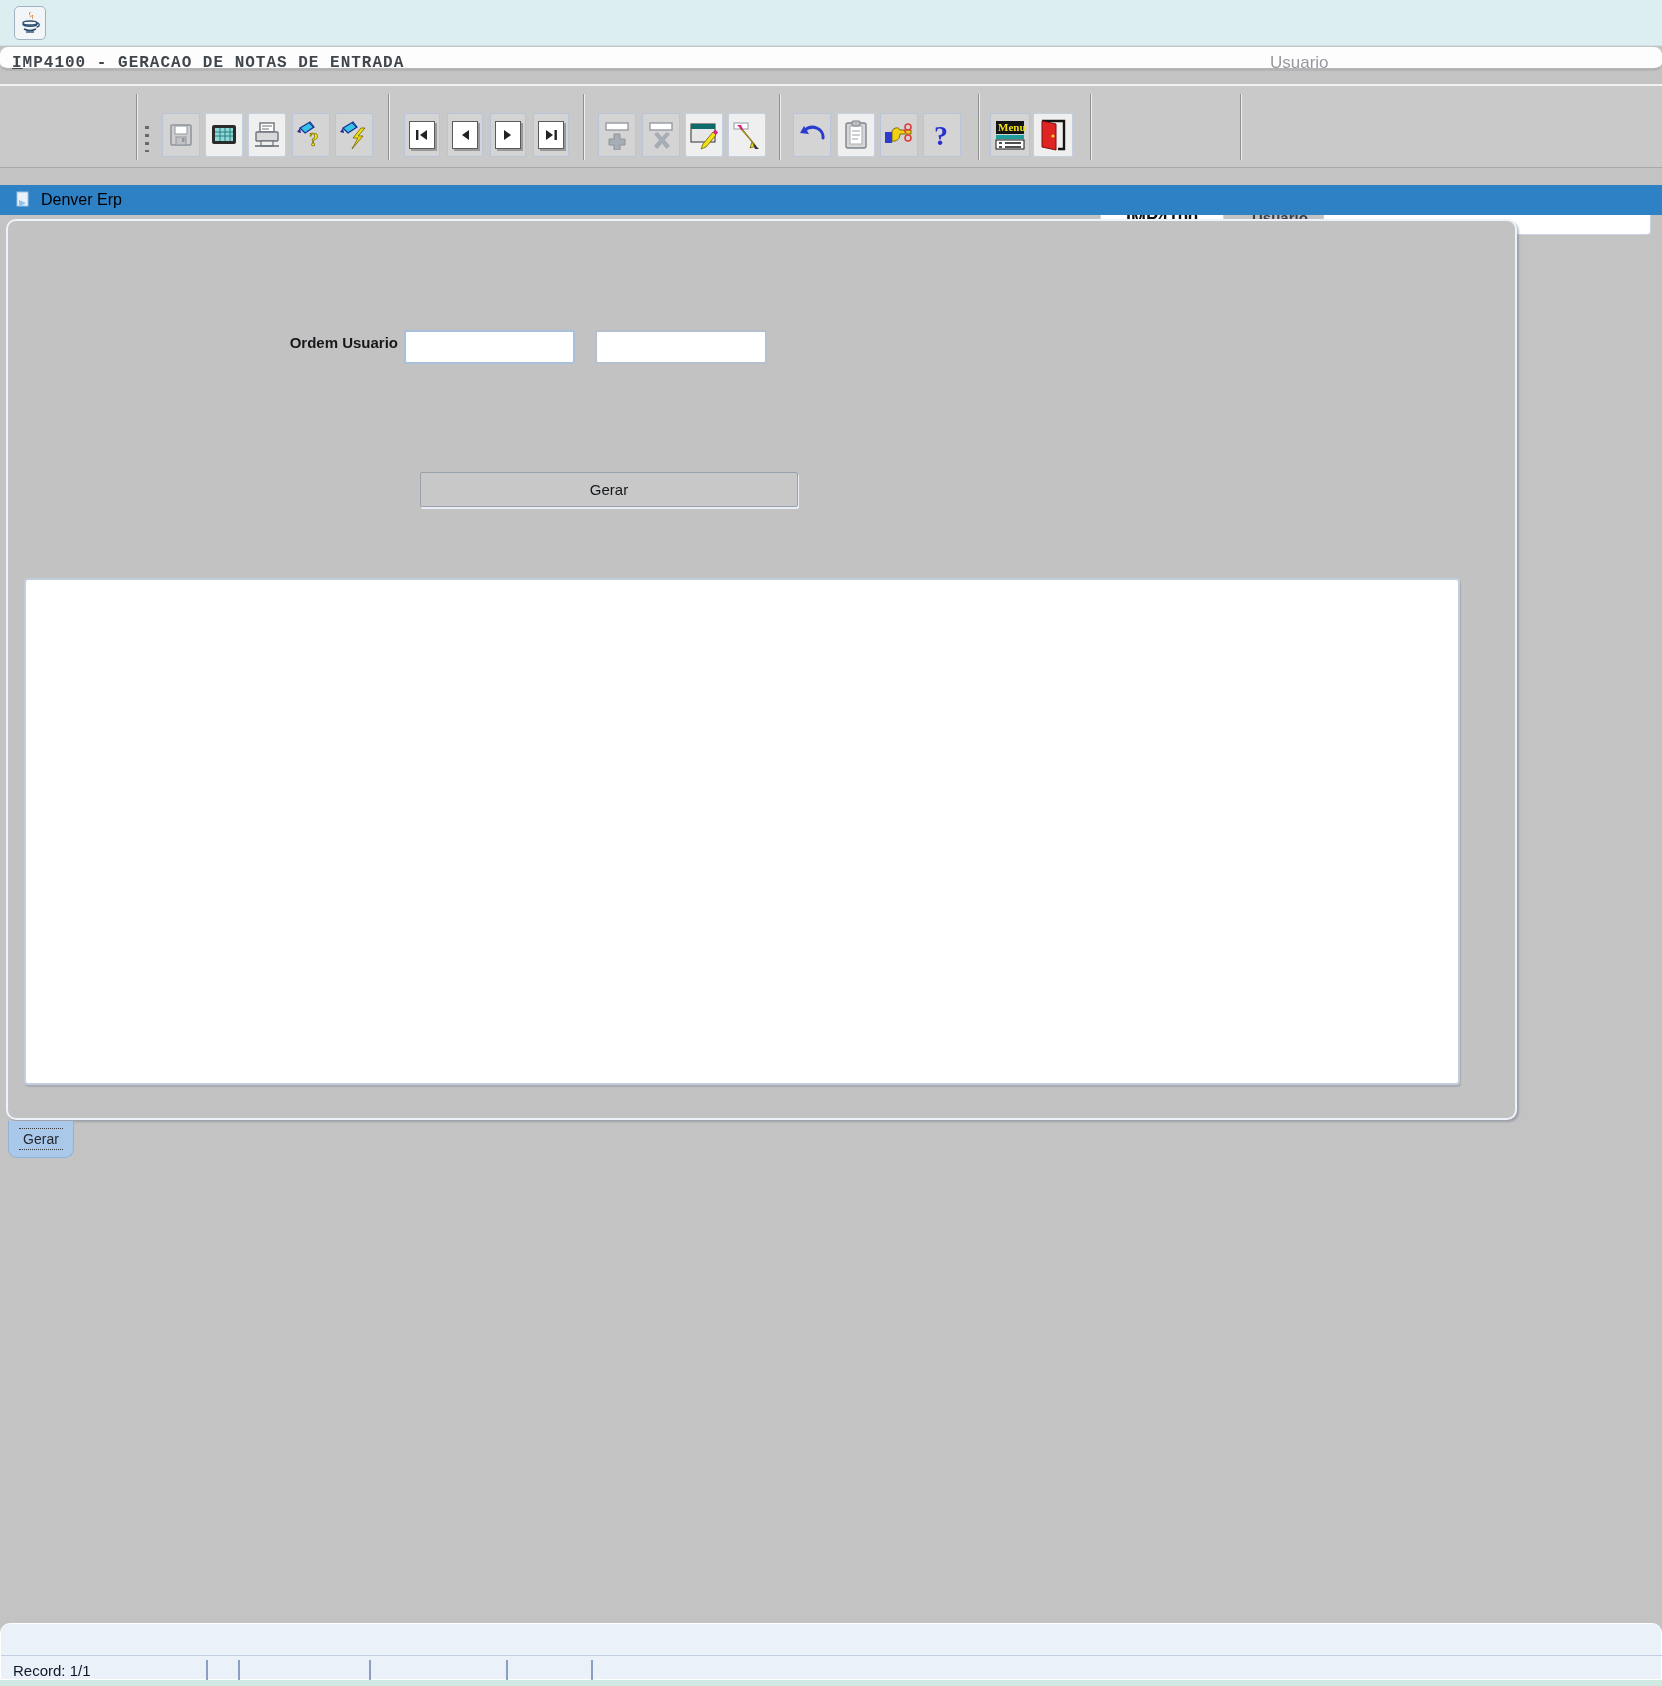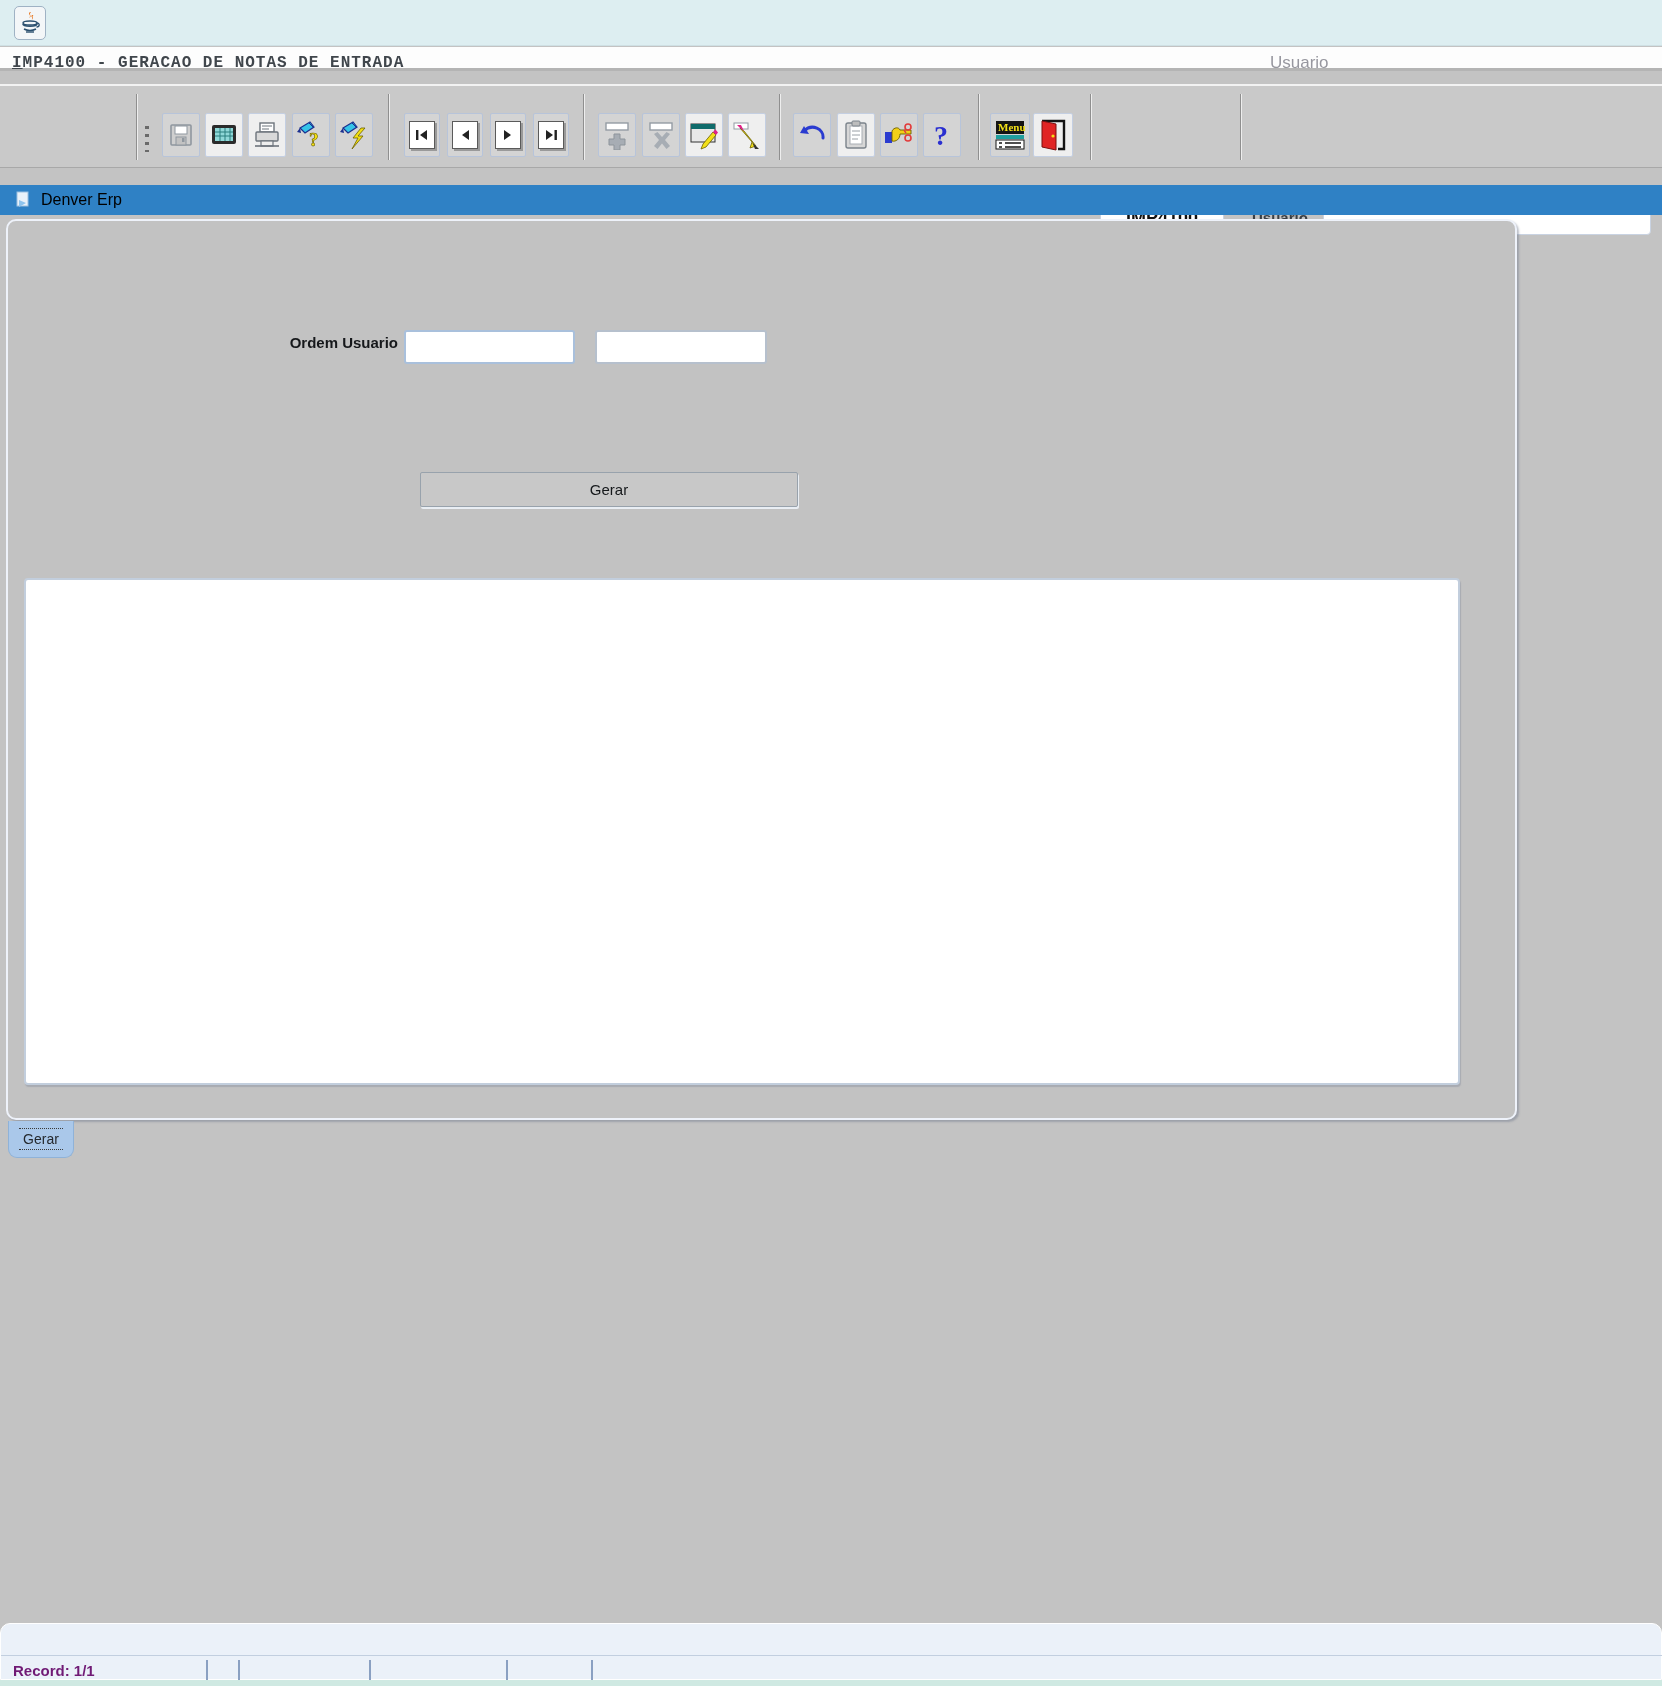--- a/index.html
+++ b/index.html
@@ -4,21 +4,21 @@
 <style>
   * { margin:0; padding:0; box-sizing:border-box; }
   html,body { width:1662px; height:1686px; }
   body { font-family:"Liberation Sans", sans-serif; background:#c3c3c3; position:relative; overflow:hidden; }
 
   
   .java-strip { position:absolute; left:0; top:0; width:1662px; height:46px; background:#ddeef1; border-bottom:1px solid #cfe0e4; }
   .java-btn { position:absolute; left:14px; top:6px; width:32px; height:34px; background:#f3f6f8; border:1px solid #9fb2c4; border-radius:5px; display:flex; align-items:center; justify-content:center; }
 
   
-  .menu-bar { position:absolute; left:0; top:47px; width:1662px; height:24px; background:#fdfdfd; border-bottom:3px solid #b4b4b4; }
+  .menu-bar { position:absolute; left:0; top:47px; width:1662px; height:24px; background:#fdfdfd; border-bottom:3px solid #b4b4b4;border-radius:8px; }
   .menu-title { position:absolute; left:12px; top:7px; font-family:"Liberation Mono", monospace; font-size:16px; letter-spacing:1px; color:#40464c; font-weight:bold; white-space:pre; }
   .menu-title .mnemo { text-decoration:underline; }
   .menu-window { position:absolute; left:1270px; top:6px; font-size:17px; color:#97979f; }
 
   
   .toolbar { position:absolute; left:0; top:84px; width:1662px; height:84px; background:#c9c9c9; border-top:2px solid #f2f2f2; border-bottom:1px solid #a8a8a8; }
   .tb-sep { position:absolute; top:8px; height:66px; width:2px; border-left:1px solid #8f8f8f; border-right:1px solid #eeeeee; }
   .tb-grip { position:absolute; left:145px; top:40px; width:4px; height:26px;
              background:repeating-linear-gradient(#6a6a6a 0 3px, transparent 3px 8px); }
   .tb-btn { position:absolute; top:27px; width:38px; height:44px; background:#d4d4d4; border:1px solid #b7c4da; border-radius:2px; display:flex; align-items:center; justify-content:center; padding:0; cursor:pointer; }
@@ -43,21 +43,21 @@
   .gerar-btn { position:absolute; left:412px; top:251px; width:378px; height:35px; background:#c8c8c8; border:1px solid #98a2ac; border-radius:2px; box-shadow:1px 2px 0 #e9eef4; font-size:15px; color:#15181b; font-family:"Liberation Sans", sans-serif; cursor:pointer; }
   .output-box { position:absolute; left:16px; top:357px; width:1436px; height:507px; background:#ffffff; border:2px solid #c2cedd; border-radius:4px; box-shadow:1px 2px 1px rgba(120,130,150,0.35); font-size:14px; color:#222; padding:6px; resize:none; }
 
   
   .gerar-tab { position:absolute; left:8px; top:1121px; width:66px; height:37px; background:#aac8ea; border:1px solid #8fb2d8; border-top:none; border-radius:0 0 9px 9px; display:flex; align-items:center; justify-content:center; cursor:pointer; }
   .gerar-tab .tab-label { font-size:14px; color:#25292e; border-top:1px dotted #3a3a3a; border-bottom:1px dotted #3a3a3a; padding:2px 4px; }
 
   
   .status-bar { position:absolute; left:0; top:1623px; width:1662px; height:57px; background:#ebf1f9; border:1px solid #ffffff; border-radius:10px 10px 0 0; }
   .status-divider { position:absolute; left:0; top:31px; width:1662px; height:1px; background:#c2cfe0; }
-  .record-label { position:absolute; left:12px; top:38px; font-size:15px; color:#701a75;font-weight:bold; }
+  .record-label { position:absolute; left:12px; top:38px; font-size:15px; color:#0f172a; }
   .st-sep { position:absolute; top:36px; width:2px; height:21px; background:#8aa0c2; }
   .bottom-strip { position:absolute; left:0; top:1680px; width:1662px; height:6px; background:#cfe9e2; }
 </style>
 </head>
 <body>
 
 <div class="java-strip">
   <div class="java-btn">
     <svg width="20" height="24" viewBox="0 0 20 24">
       <path d="M10 1 C7 3 12 4 9 7 C13 5 8 4 11 1 Z" fill="#e87722"></path>

